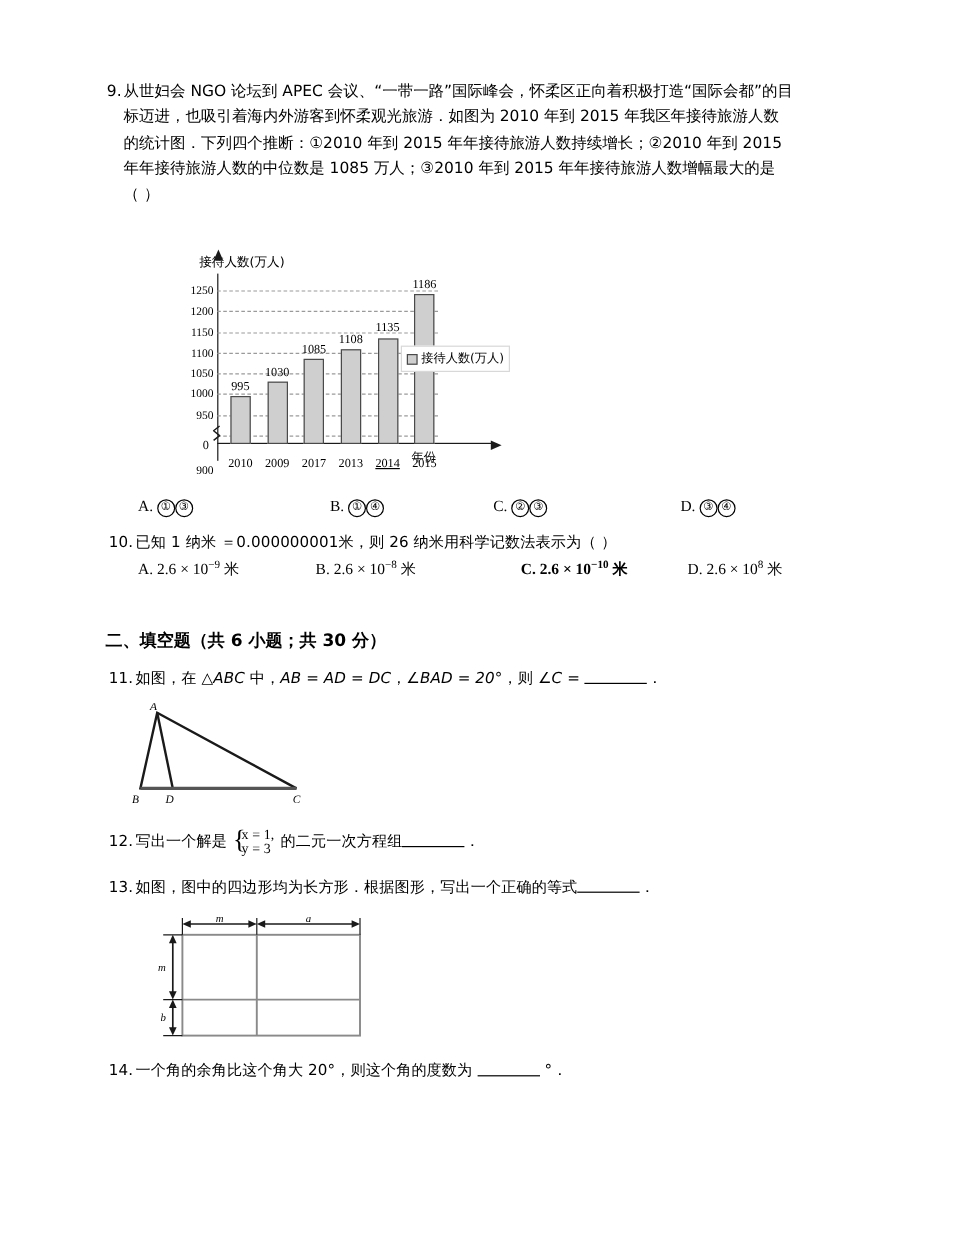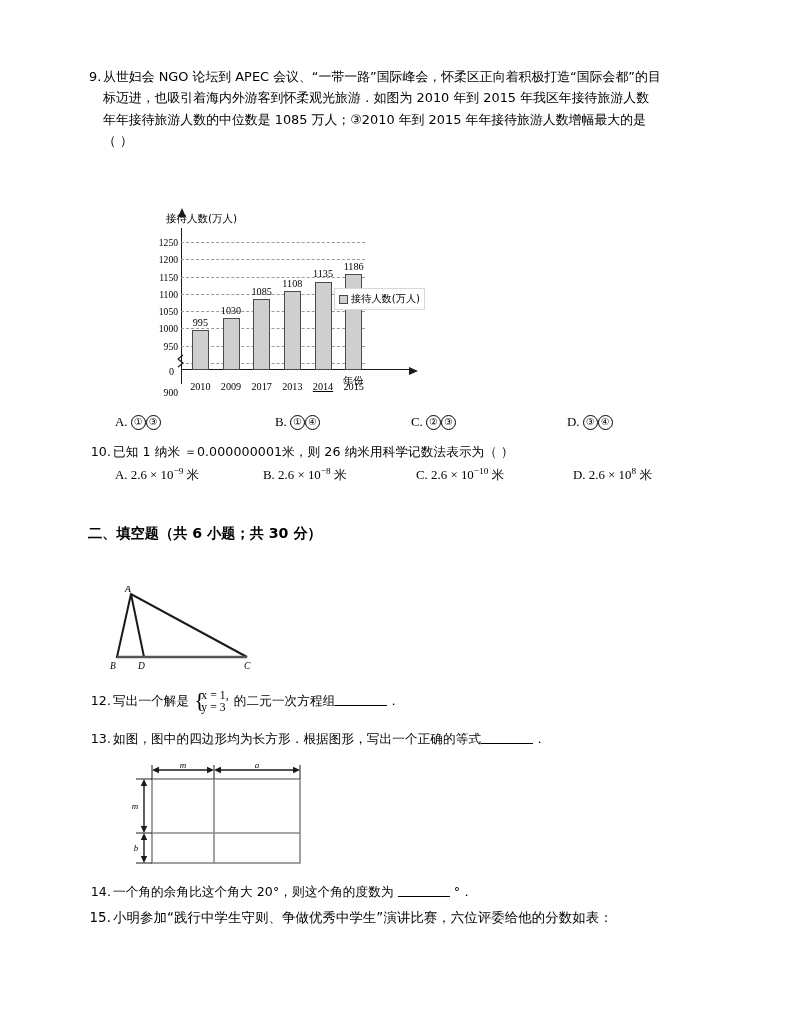--- a/index.html
+++ b/index.html
@@ -290,20 +290,21 @@
 </style>
 </head>
 <body>
 
 <div class="page">
 
   <div id="q9" class="body-cn">
     <span class="num">9.</span>
     <span class="ln">从世妇会 NGO 论坛到 APEC 会议、“一带一路”国际峰会，怀柔区正向着积极打造“国际会都”的目</span>
     <span class="ln">标迈进，也吸引着海内外游客到怀柔观光旅游．如图为 2010 年到 2015 年我区年接待旅游人数</span>
+    <span class="ln">的统计图．下列四个推断：①2010 年到 2015 年年接待旅游人数持续增长；②2010 年到 2015</span>
     <span class="ln">年年接待旅游人数的中位数是 1085 万人；③2010 年到 2015 年年接待旅游人数增幅最大的是</span>
     <span class="ln">（    ）</span>
   </div>
 
   <div id="chart-wrap">
 
     <div id="chart-title">接待人数(万人)</div>
 
     <div class="plot">
       <div class="yaxis">
@@ -359,21 +360,21 @@
             <span class="xtick" style="left: 50%;">2017</span>
           </div>
           <div class="bar" style="height: 78.8757px; left: 102.833px;">
             <span class="vlabel">1108</span>
             <span class="xtick" style="left: 50%;">2013</span>
           </div>
           <div class="bar" style="height: 88.2162px; left: 133.5px;">
             <span class="vlabel">1135</span>
             <span class="xtick" style="left: 50%; text-decoration: underline;">2014</span>
           </div>
-          <div class="bar" style="height: 96px; left: 164.167px;">
+          <div class="bar" style="height: 125px; left: 164.167px;">
             <span class="vlabel">1186</span>
             <span class="xtick" style="left: 50%;">2015</span>
           </div>
         </div>
     </div>
 
     <div id="xaxis-title">年份</div>
 
     <div id="legend">
       <span class="swatch"></span>
@@ -408,34 +409,37 @@
     <span class="opt" style="left:12px;">
       <span>A.</span>
       <span>2.6 × 10</span><span class="sup">−9</span>
       <span class="body-cn">米</span>
     </span>
     <span class="opt" style="left:160px;">
       <span>B.</span>
       <span>2.6 × 10</span><span class="sup">−8</span>
       <span class="body-cn">米</span>
     </span>
-    <span class="opt" style="left:313px;">
+    <span class="opt" style="left:331px;font-weight:bold;">
       <span>C.</span>
       <span>2.6 × 10</span><span class="sup">−10</span>
       <span class="body-cn">米</span>
     </span>
     <span class="opt" style="left:470px;">
       <span>D.</span>
       <span>2.6 × 10</span><span class="sup">8</span>
       <span class="body-cn">米</span>
     </span>
   </div>
 
   <div id="sec2">二、填空题（共 6 小题；共 30 分）</div>
 
+  <div class="qline body-cn" style="left:89px; top:554px;">
+    <span class="qnum">11.</span><span>如图，在 </span><span>△</span><span class="italic">ABC</span><span> 中，</span><span class="italic">AB = AD = DC</span><span>，</span><span class="italic">∠BAD = 20°</span><span>，则 </span><span class="italic">∠C = </span><span class="blank-ul"></span><span>．</span>
+  </div>
 
   <svg id="fig-triangle" viewBox="0 0 160 86">
     <polygon points="27,8 13,71 143,71" fill="none" stroke="#1a1a1a" stroke-width="2"></polygon>
     <line x1="27" y1="8" x2="40" y2="71" stroke="#1a1a1a" stroke-width="2"></line>
     <line x1="13" y1="71" x2="143" y2="71" stroke="#555" stroke-width="2.6"></line>
     <text x="24" y="6" font-size="9.5" font-style="italic" font-family="Liberation Serif, serif" text-anchor="middle">A</text>
     <text x="6" y="83" font-size="9.5" font-style="italic" font-family="Liberation Serif, serif">B</text>
     <text x="34" y="83" font-size="9.5" font-style="italic" font-family="Liberation Serif, serif">D</text>
     <text x="140" y="83" font-size="9.5" font-style="italic" font-family="Liberation Serif, serif">C</text>
   </svg>
@@ -482,17 +486,14 @@
     <line x1="20" y1="80" x2="20" y2="102" stroke="#1a1a1a" stroke-width="1.4"></line>
     <polygon points="20,76 16.8,83 23.2,83" fill="#1a1a1a"></polygon>
     <polygon points="20,106 16.8,99 23.2,99" fill="#1a1a1a"></polygon>
     <text x="12" y="94" font-size="9" font-style="italic" font-family="Liberation Serif, serif" text-anchor="middle">b</text>
   </svg>
 
   <div class="qline body-cn" style="left:89px; top:881px;">
     <span class="qnum">14.</span><span>一个角的余角比这个角大 20°，则这个角的度数为 </span><span class="blank-ul"></span><span> °．</span>
   </div>
 
-  <div class="qline body-cn" style="left:89px; top:907px; font-size:13.4px;">
-    <span class="qnum">15.</span><span>小明参加“践行中学生守则、争做优秀中学生”演讲比赛，六位评委给他的分数如表：</span>
-  </div>
 
 </div>
 
 </body></html>

